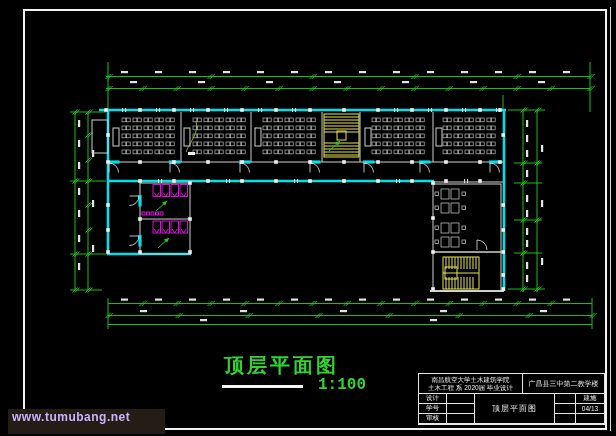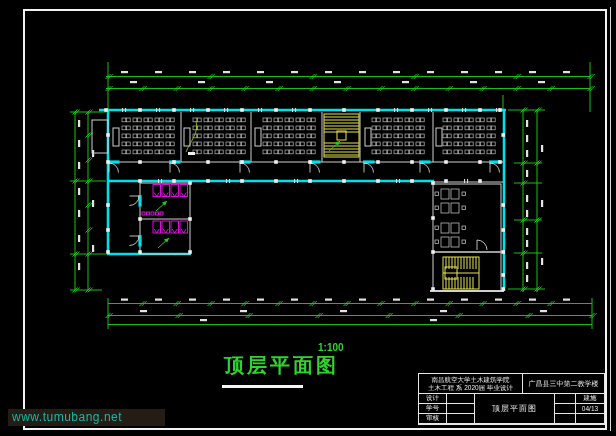--- a/index.html
+++ b/index.html
@@ -2,40 +2,40 @@
 <html><head>
 <meta charset="utf-8">
 <style>
   html,body{margin:0;padding:0;background:#000;}
   #canvas{position:relative;width:616px;height:436px;background:#000;overflow:hidden;
           font-family:"Liberation Sans","DejaVu Sans",sans-serif;}
   svg{position:absolute;left:0;top:0;}
   
   .plan-title{position:absolute;left:224px;top:352px;color:#2fd42f;font-size:20px;
               font-weight:bold;letter-spacing:3px;white-space:nowrap;}
-  .plan-scale{position:absolute;left:318px;top:342px;color:#2fd42f;font-size:10px;font-weight:bold;}
+  .plan-scale{position:absolute;left:318px;top:376px;color:#2fd42f;font-size:16px;font-weight:bold;font-family:Liberation Mono, monospace;}
   .plan-underline{position:absolute;left:222px;top:385px;width:81px;height:3px;background:#f5f5f5;}
   
   .tb{position:absolute;left:418px;top:373px;width:187px;height:52px;background:#000;
       border:1px solid #e6e6e6;color:#eaeaea;box-sizing:border-box;}
   .tb .rowA{display:flex;height:20px;border-bottom:1px solid #e6e6e6;box-sizing:border-box;}
   .tb .a1{width:104px;border-right:1px solid #e6e6e6;box-sizing:border-box;display:flex;
           flex-direction:column;justify-content:center;align-items:center;font-size:6.5px;line-height:8px;white-space:nowrap;}
   .tb .a2{flex:1;display:flex;justify-content:center;align-items:center;font-size:7px;white-space:nowrap;}
   .tb .grid{display:grid;grid-template-columns:28px 28px 80px 21px auto;
             grid-template-rows:10px 10px 10px;height:30px;}
   .tb .c{border-right:1px solid #e6e6e6;border-bottom:1px solid #e6e6e6;box-sizing:border-box;
          font-size:6.5px;display:flex;align-items:center;justify-content:center;white-space:nowrap;overflow:hidden;}
   .tb .mid{grid-row:1/4;font-size:8px;letter-spacing:1px;}
   .tb .last{border-right:none;}
   
   .wm-logo{position:absolute;left:5px;top:352px;font-size:49px;font-weight:bold;
            color:#2a2119;letter-spacing:-3px;white-space:nowrap;}
-  .wm-strip{position:absolute;left:8px;top:409px;width:157px;height:17px;background:#241c15;
-            color:#14b8a6;font-size:12px;font-weight:normal;line-height:17px;
+  .wm-strip{position:absolute;left:8px;top:409px;width:157px;height:25px;background:#241c15;
+            color:#c4b5fd;font-size:12px;font-weight:bold;line-height:17px;
             letter-spacing:0.5px;padding-left:4px;box-sizing:border-box;white-space:nowrap;}
 </style>
 </head>
 <body>
 
 <div id="canvas">
 
 <svg width="616" height="436" viewBox="0 0 616 436">
   <defs>
     <g id="desk" stroke="#b8b8b8" fill="none" stroke-width="0.7">

